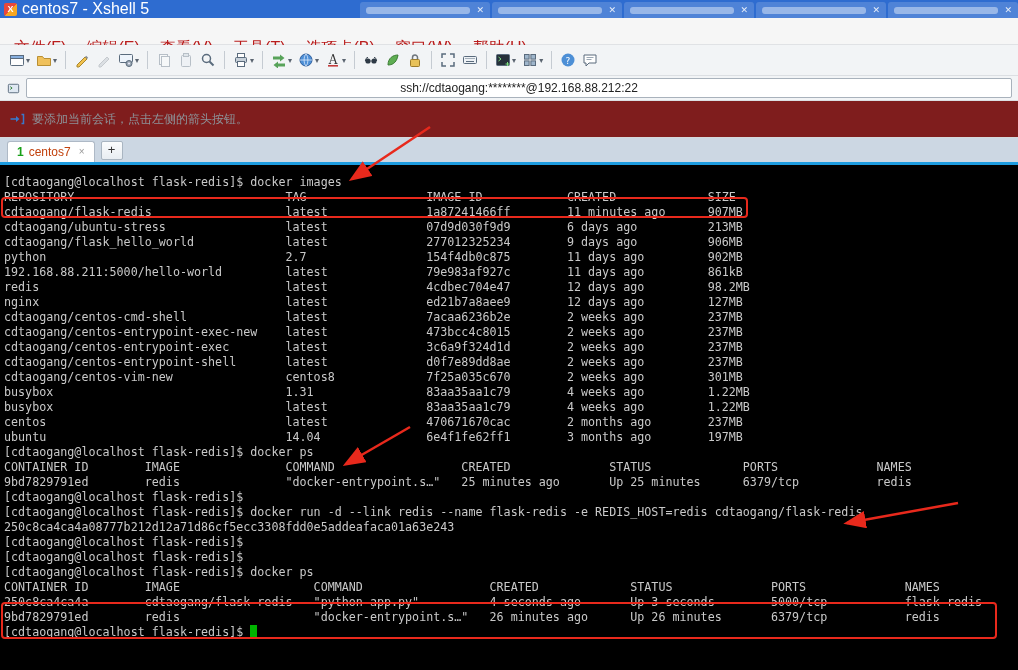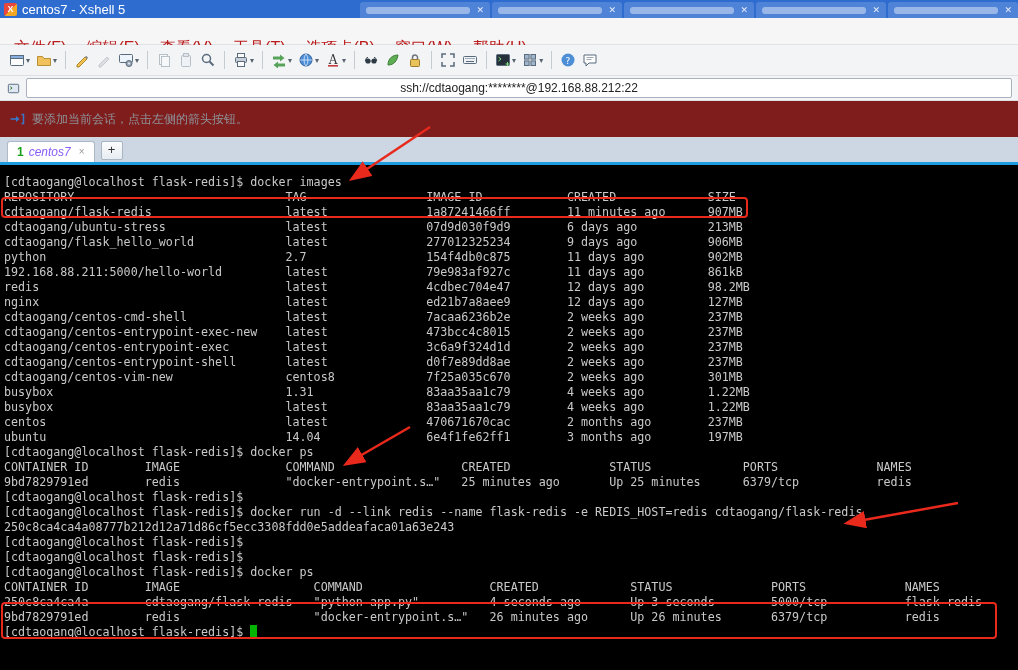--- a/index.html
+++ b/index.html
@@ -3,21 +3,21 @@
 <meta charset="utf-8">
 <style>
   html,body{margin:0;padding:0;background:#222;}
   .window{width:1018px;height:670px;display:flex;flex-direction:column;position:relative;overflow:hidden;
           font-family:"Liberation Sans","DejaVu Sans",sans-serif;background:#000;}
   
   .titlebar{height:18px;background:var(--c-titlebar,#2e6cd0);display:flex;align-items:flex-end;padding:0 0 0 4px;flex:0 0 auto;}
   .title-left{display:flex;align-items:center;gap:5px;height:18px;}
   .app-icon{width:13px;height:13px;border-radius:2px;background:linear-gradient(135deg,#e8483c 50%,#f5a623 50%);
             color:#fff;font-size:9px;font-weight:bold;text-align:center;line-height:13px;}
-  .title-text{color:#fff;font-size:13px;white-space:nowrap;}
+  .title-text{color:#fff;font-size:16px;white-space:nowrap;}
   .bg-tabs{margin-left:auto;display:flex;align-items:flex-end;height:18px;overflow:hidden;}
   .bgtab{width:118px;height:16px;margin-left:2px;border-radius:3px 3px 0 0;background:rgba(255,255,255,.16);
          display:flex;align-items:center;padding:0 6px;gap:6px;flex:0 0 auto;}
   .ghost{flex:1;height:7px;border-radius:3px;background:rgba(255,255,255,.42);}
   .bgclose{color:#e6eefa;font-size:9px;line-height:1;}
   
   .menubar{height:26px;background:#f6f6f6;border-bottom:1px solid #e0e2e5;display:flex;align-items:center;padding:0 4px;flex:0 0 auto;}
   .menu-item{font-size:16px;color:#b91c1c;padding:0 10px;line-height:25px;cursor:default;margin-top:32px;}
   
   .toolbar{height:30px;background:#f2f4f6;border-bottom:1px solid #dcdfe3;display:flex;align-items:center;padding:0 6px;flex:0 0 auto;}
@@ -30,21 +30,21 @@
   .addressbar input{flex:1;height:18px;border:1px solid #a9b2bc;border-radius:2px;font:12px "Liberation Sans","DejaVu Sans",sans-serif;
                     padding:0 5px;color:#222;background:#fff;outline:none;text-align:center;}
   
   .hintbar{height:36px;background:#7f1d1d;border-bottom:1px solid #d5d8db;display:flex;align-items:center;gap:7px;padding:0 9px;flex:0 0 auto;}
   .hint-text{font-size:12px;color:#8d9399;}
   
   .tabbar{height:24px;background:#ccd7e3;display:flex;align-items:flex-end;padding:0 0 0 7px;flex:0 0 auto;}
   .session-tab{background:#fff;height:20px;display:flex;align-items:center;padding:0 9px;border-radius:3px 3px 0 0;
                border:1px solid #aeb9c6;border-bottom:none;font-size:12px;gap:5px;}
   .tab-num{color:var(--c-tabnum,#18a018);font-weight:bold;}
-  .tab-label{color:#8b5cf6;font-style:italic;}
+  .tab-label{color:#c2410c;}
   .tab-close{color:#999;font-size:10px;margin-left:3px;line-height:1;}
   .new-tab{width:20px;height:17px;margin:0 0 2px 6px;background:linear-gradient(#fbfcfd,#e8edf2);border:1px solid #a9b5c1;
            border-radius:2px;text-align:center;line-height:15px;font-size:13px;color:#333;}
   .accent{height:3px;background:var(--c-accent,#1d9ce0);flex:0 0 auto;}
   
   .terminal{flex:1;background:var(--c-termbg,#000);color:var(--c-termfg,#c9c9c9);
             font:11.7px/15px "DejaVu Sans Mono",monospace;padding:10px 0 0 4px;overflow:hidden;}
   .tline{white-space:pre;height:15px;}
   .cursor{display:inline-block;width:7px;height:13px;background:var(--c-cursor,#00b400);vertical-align:-2px;}
   

